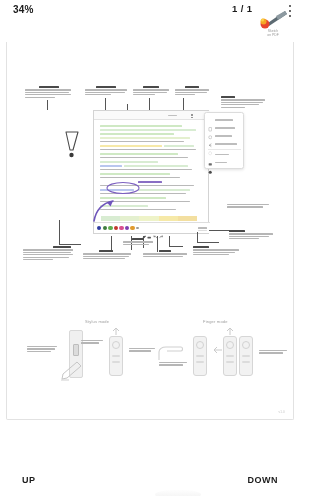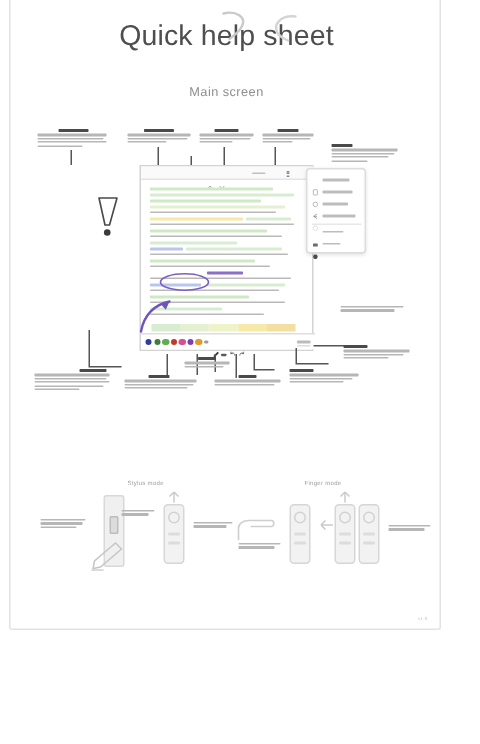--- a/index.html
+++ b/index.html
@@ -144,21 +144,20 @@
 
     <div class="doc-title">Quick help sheet</div>
 
     <svg class="stroke" style="left:140px;top:6px;" width="26" height="22">
       <path d="M2,3 C10,1 18,5 14,12 C12,16 8,18 6,20" fill="none" stroke="#c9c9c9" stroke-width="1.6" stroke-linecap="round"></path>
     </svg>
     <svg class="stroke" style="left:172px;top:8px;" width="22" height="20">
       <path d="M18,3 C8,2 3,8 6,14 C8,17 11,18 13,19" fill="none" stroke="#d4d4d4" stroke-width="1.6" stroke-linecap="round"></path>
     </svg>
 
-    <div class="sec-title" style="top:56px;">Main screen</div>
 
     <div class="anno" style="left:18px;top:86px;width:46px;">
       <div class="hd" style="width:20px;margin-left:14px;"></div>
       <div class="ln" style="width:46px;"></div>
         <div class="ln" style="width:44px;"></div>
       <div class="ln" style="width:46px;"></div>
         <div class="ln" style="width:30px;"></div>
     </div>
     <div class="anno" style="left:78px;top:86px;width:42px;">
       <div class="hd" style="width:20px;margin-left:11px;"></div>
@@ -469,15 +468,45 @@
       <path d="M6,8 L6,2 M6,1 L3,4 M6,1 L9,4" stroke="#cacaca" stroke-width="1" fill="none"></path>
     </svg>
     <div class="anno" style="left:252px;top:350px;width:28px;">
       <div class="ln" style="width:28px;"></div>
         <div class="ln" style="width:24px;"></div>
     </div>
 
     <div class="footer-note">v1.0</div>
   </div>
 
-
+  <div class="topbar">
+    <div class="zoom-pct">34%</div>
+    <div class="page-count">1 / 1</div>
+
+    <div class="applogo">
+      <svg class="pen" viewBox="0 0 60 44">
+        <path d="M54,6 L58,12 L22,36 L14,34 Z" fill="#5d6b73"></path>
+        <path d="M54,6 L58,12 L40,24 L36,16 Z" fill="#8d9aa1"></path>
+        <path d="M22,36 L14,34 L10,40 Z" fill="#e8eaeb"></path>
+        <circle cx="14" cy="32" r="9" fill="#e8452c"></circle>
+        <circle cx="11" cy="27" r="6" fill="#f5a623"></circle>
+        <circle cx="9" cy="24" r="3" fill="#fbd14b"></circle>
+      </svg>
+      <div class="caption">
+        <div>Sketch</div>
+        <div>on PDF</div>
+      </div>
+    </div>
+
+    <div class="kebab">
+      <i></i>
+        <i></i>
+        <i></i>
+    </div>
+  </div>
+
+  <div class="botnav">
+    <div class="ghost"></div>
+    <div class="lbl up">UP</div>
+    <div class="lbl down">DOWN</div>
+  </div>
 
 </div>
 
 </body></html>

